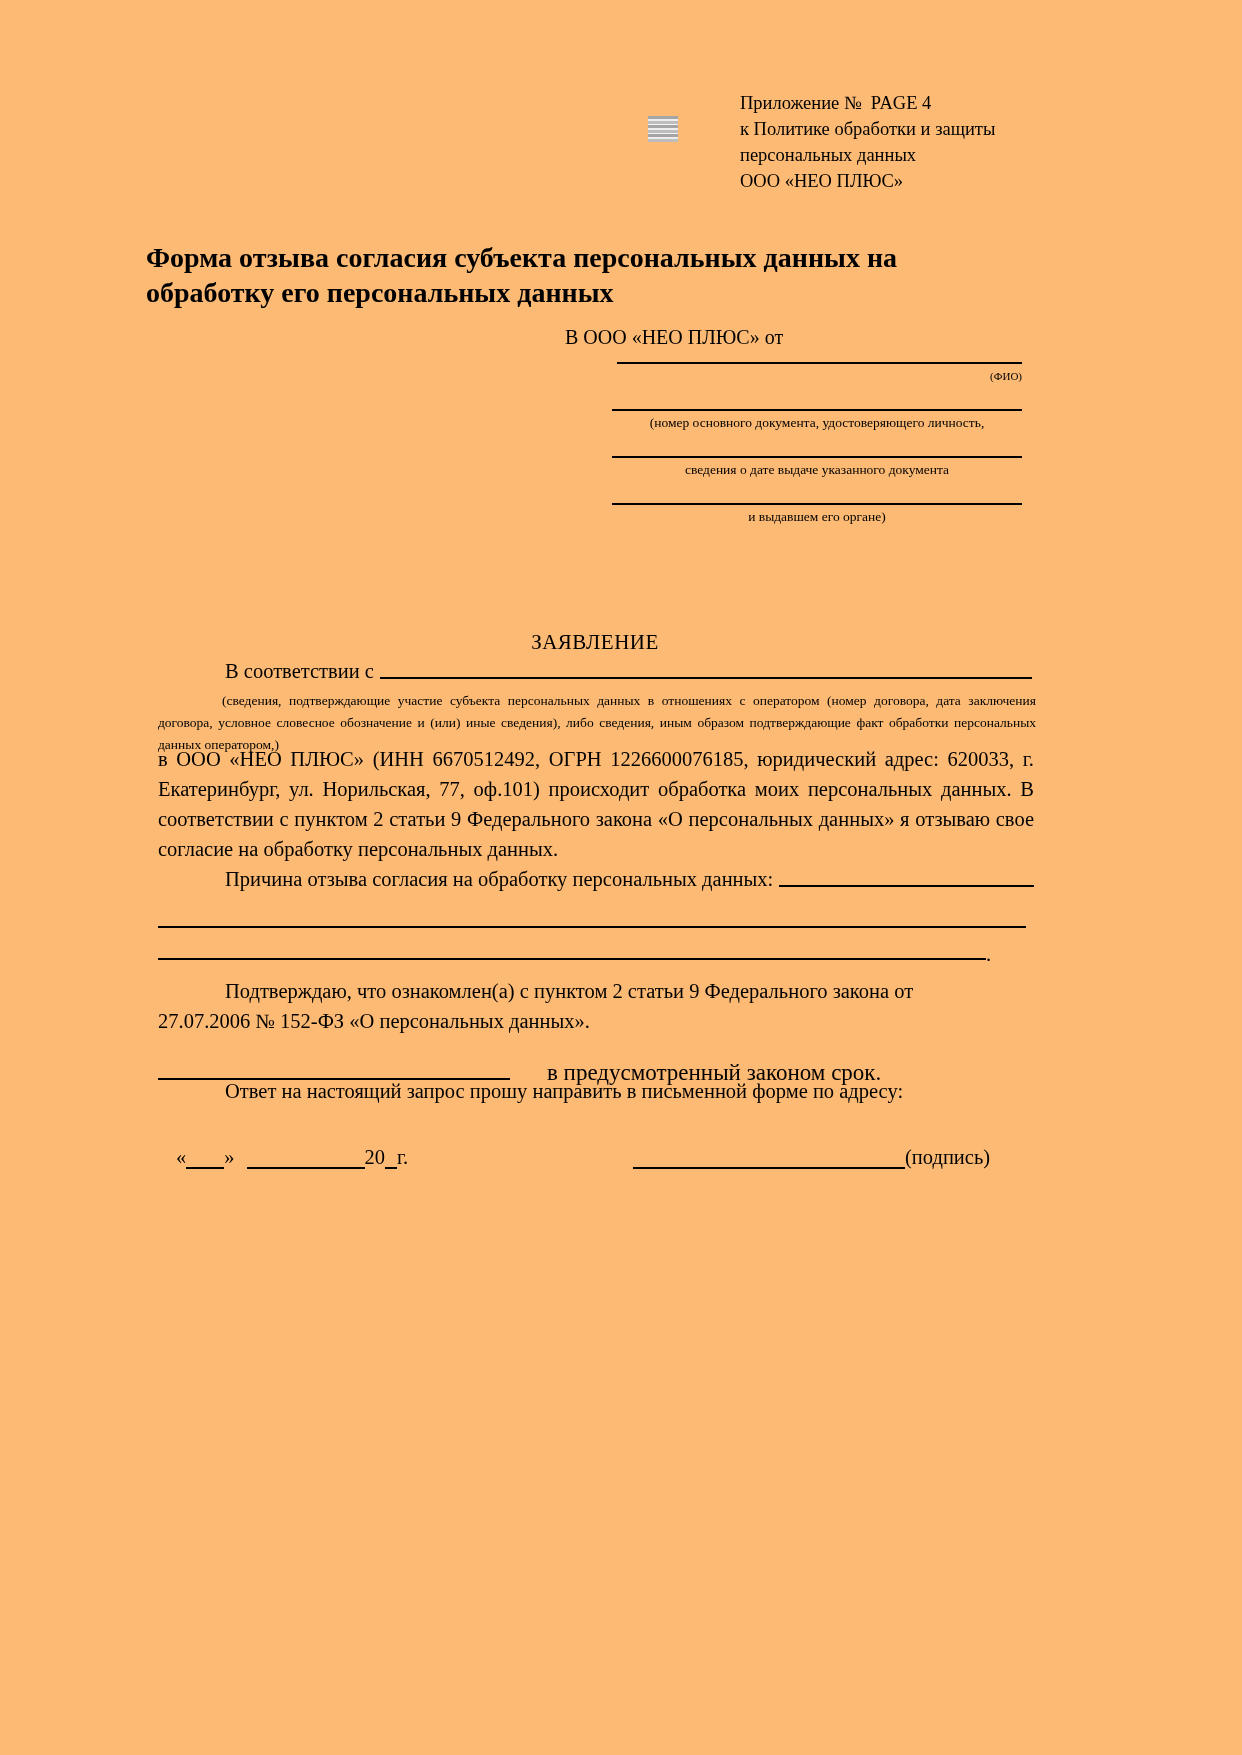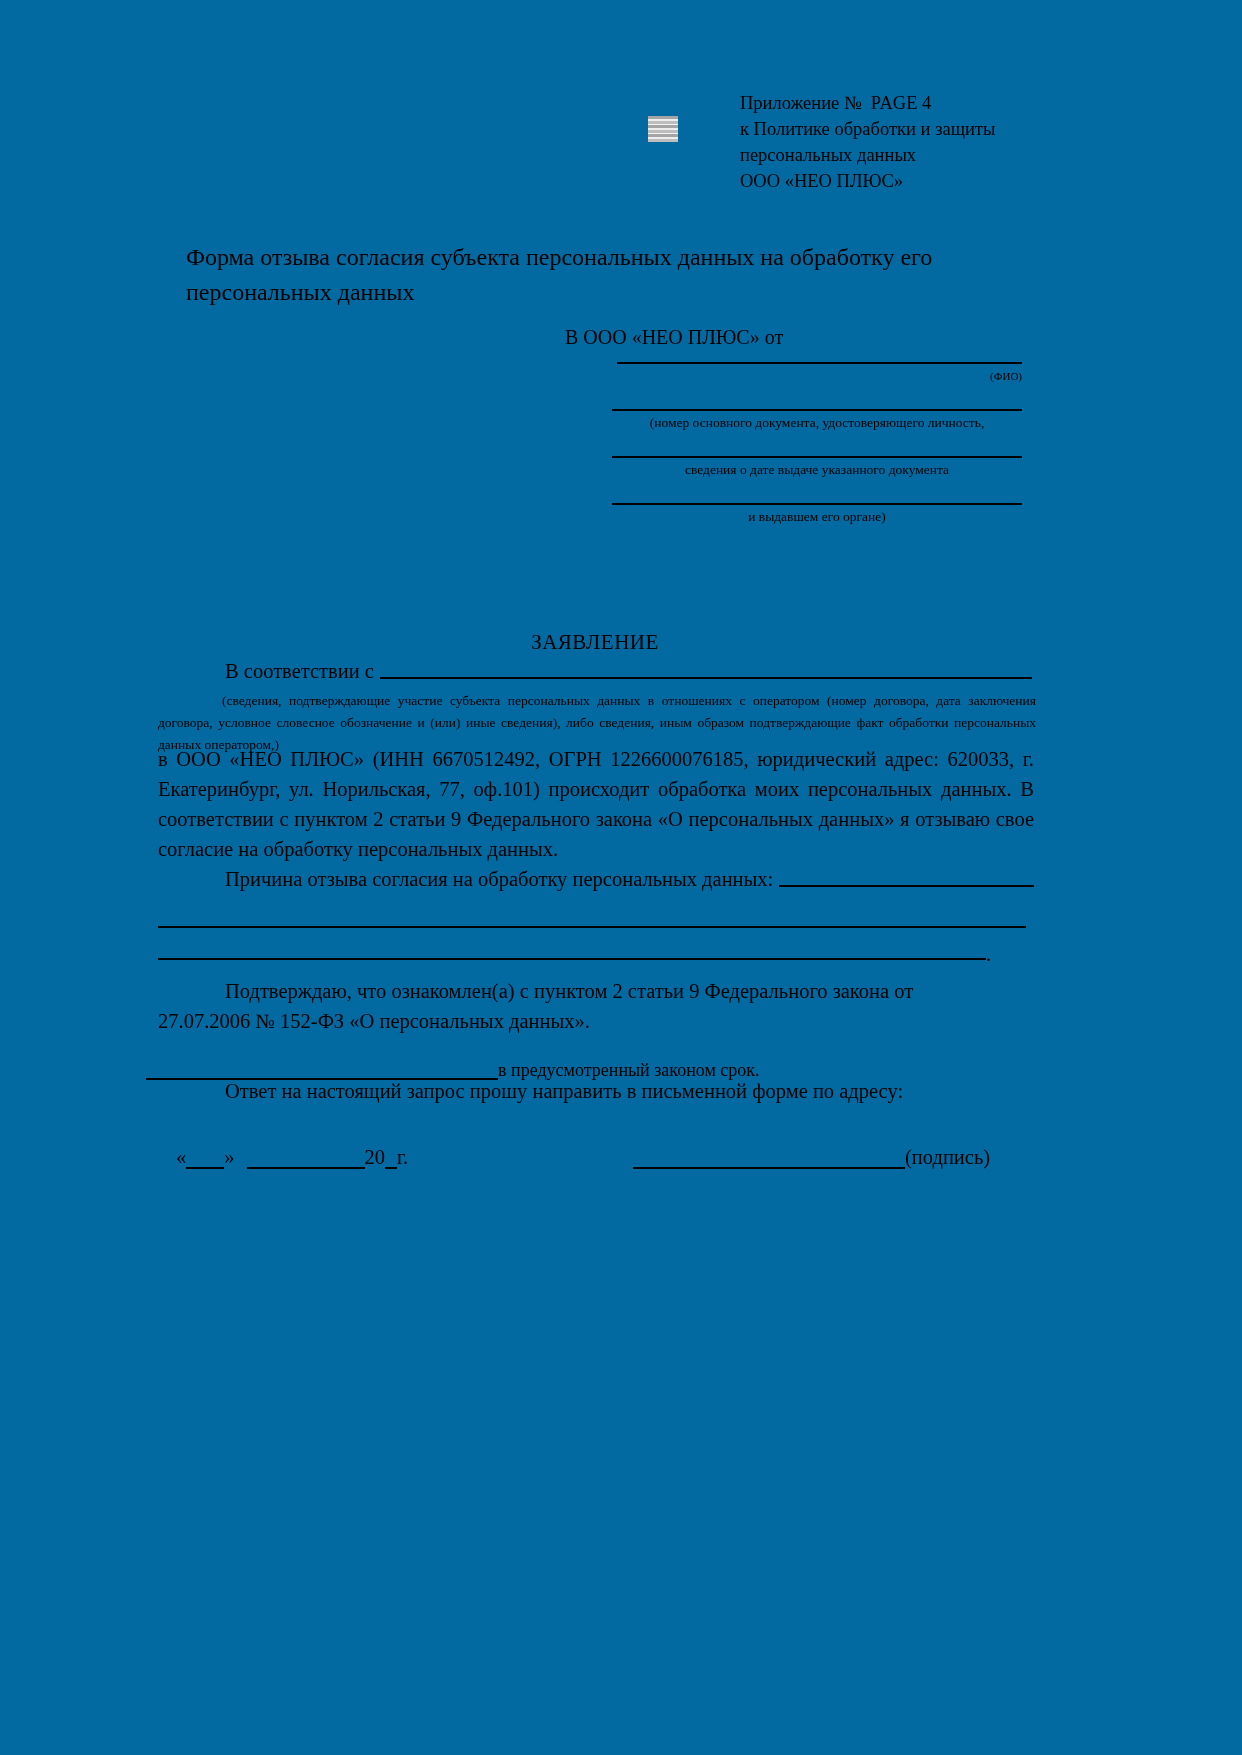--- a/index.html
+++ b/index.html
@@ -1,27 +1,27 @@
 <!DOCTYPE html>
 <html lang="ru"><head>
 <meta charset="utf-8">
 <style>
   html,body{margin:0;padding:0;background:#ffffff;}
   body{font-family:"Liberation Serif","DejaVu Serif",serif;color:#000;}
-  .page{position:relative;width:1242px;height:1755px;background:#0369a1;overflow:hidden;}
+  .page{position:relative;width:1242px;height:1755px;background:#fdba74;overflow:hidden;}
 
   
   .header-block{position:absolute;left:740px;top:90px;font-size:18.5px;line-height:26px;white-space:nowrap;}
 
   
   .artifact{position:absolute;left:648px;top:116px;width:30px;height:26px;
     background:repeating-linear-gradient(180deg,#a5a5a5 0 3px,#ededed 3px 5px,#bdbdbd 5px 8px,#f3f3f3 8px 9px);}
 
   
-  .doc-title{position:absolute;left:146px;top:240px;width:884px;font-size:24px;font-weight:normal;line-height:35px;margin-left:40px;}
+  .doc-title{position:absolute;left:146px;top:240px;width:884px;font-size:28px;font-weight:bold;line-height:35px;}
 
   
   .addressee{position:absolute;left:565px;top:326px;width:458px;font-size:20px;}
   .addr-rule{height:0;border-bottom:2px solid #000;margin-left:47px;width:410px;margin-top:24px;}
   .addr-rule.first{margin-left:52px;width:405px;margin-top:13px;}
   .addr-caption{margin-left:47px;width:410px;text-align:center;font-size:13.5px;line-height:18px;margin-top:3px;}
   .addr-caption.fio{font-size:11px;text-align:right;}
 
   
   .zayavlenie{position:absolute;left:158px;top:630px;width:874px;text-align:center;font-size:21px;letter-spacing:.5px;}
@@ -31,21 +31,21 @@
   .fine-print{position:absolute;left:158px;top:690px;width:878px;font-size:13.5px;line-height:22px;text-align:justify;text-indent:64px;}
   .body-par{position:absolute;left:158px;top:744px;width:876px;font-size:20.5px;line-height:30px;text-align:justify;}
   .reason-row{position:absolute;left:158px;top:868px;width:876px;display:flex;font-size:20.5px;}
   .rule-1{position:absolute;left:158px;top:926px;width:868px;height:0;border-bottom:2px solid #000;}
   .rule-2-row{position:absolute;left:158px;top:944px;width:876px;display:flex;font-size:20.5px;}
   .rule-2-row .line{width:828px;border-bottom:2px solid #000;height:14px;}
   .rule-2-row .dot{line-height:20px;}
   .confirm-par{position:absolute;left:158px;top:976px;width:876px;font-size:20.5px;line-height:30px;}
   .confirm-par .l1{text-indent:67px;}
   .response-l1{position:absolute;left:158px;top:1080px;width:876px;font-size:20.5px;text-indent:67px;}
-  .response-l2{position:absolute;left:146px;top:1060px;width:876px;display:flex;font-size:18px;}
+  .response-l2{position:absolute;left:158px;top:1060px;width:876px;display:flex;font-size:23px;gap:37px;}
   .response-l2 .line{width:352px;border-bottom:2px solid #000;height:18px;flex:0 0 352px;}
 
   
   .date-row{position:absolute;left:176px;top:1146px;font-size:20.5px;white-space:nowrap;}
   .sig-row{position:absolute;left:633px;top:1146px;font-size:20.5px;white-space:nowrap;}
   .blank{display:inline-block;border-bottom:2px solid #000;height:1.0em;vertical-align:bottom;}
   .blank.day{width:38px;}
   .blank.month{width:118px;margin-left:12px;}
   .blank.yr{width:12px;}
   .blank.sig{width:272px;}

